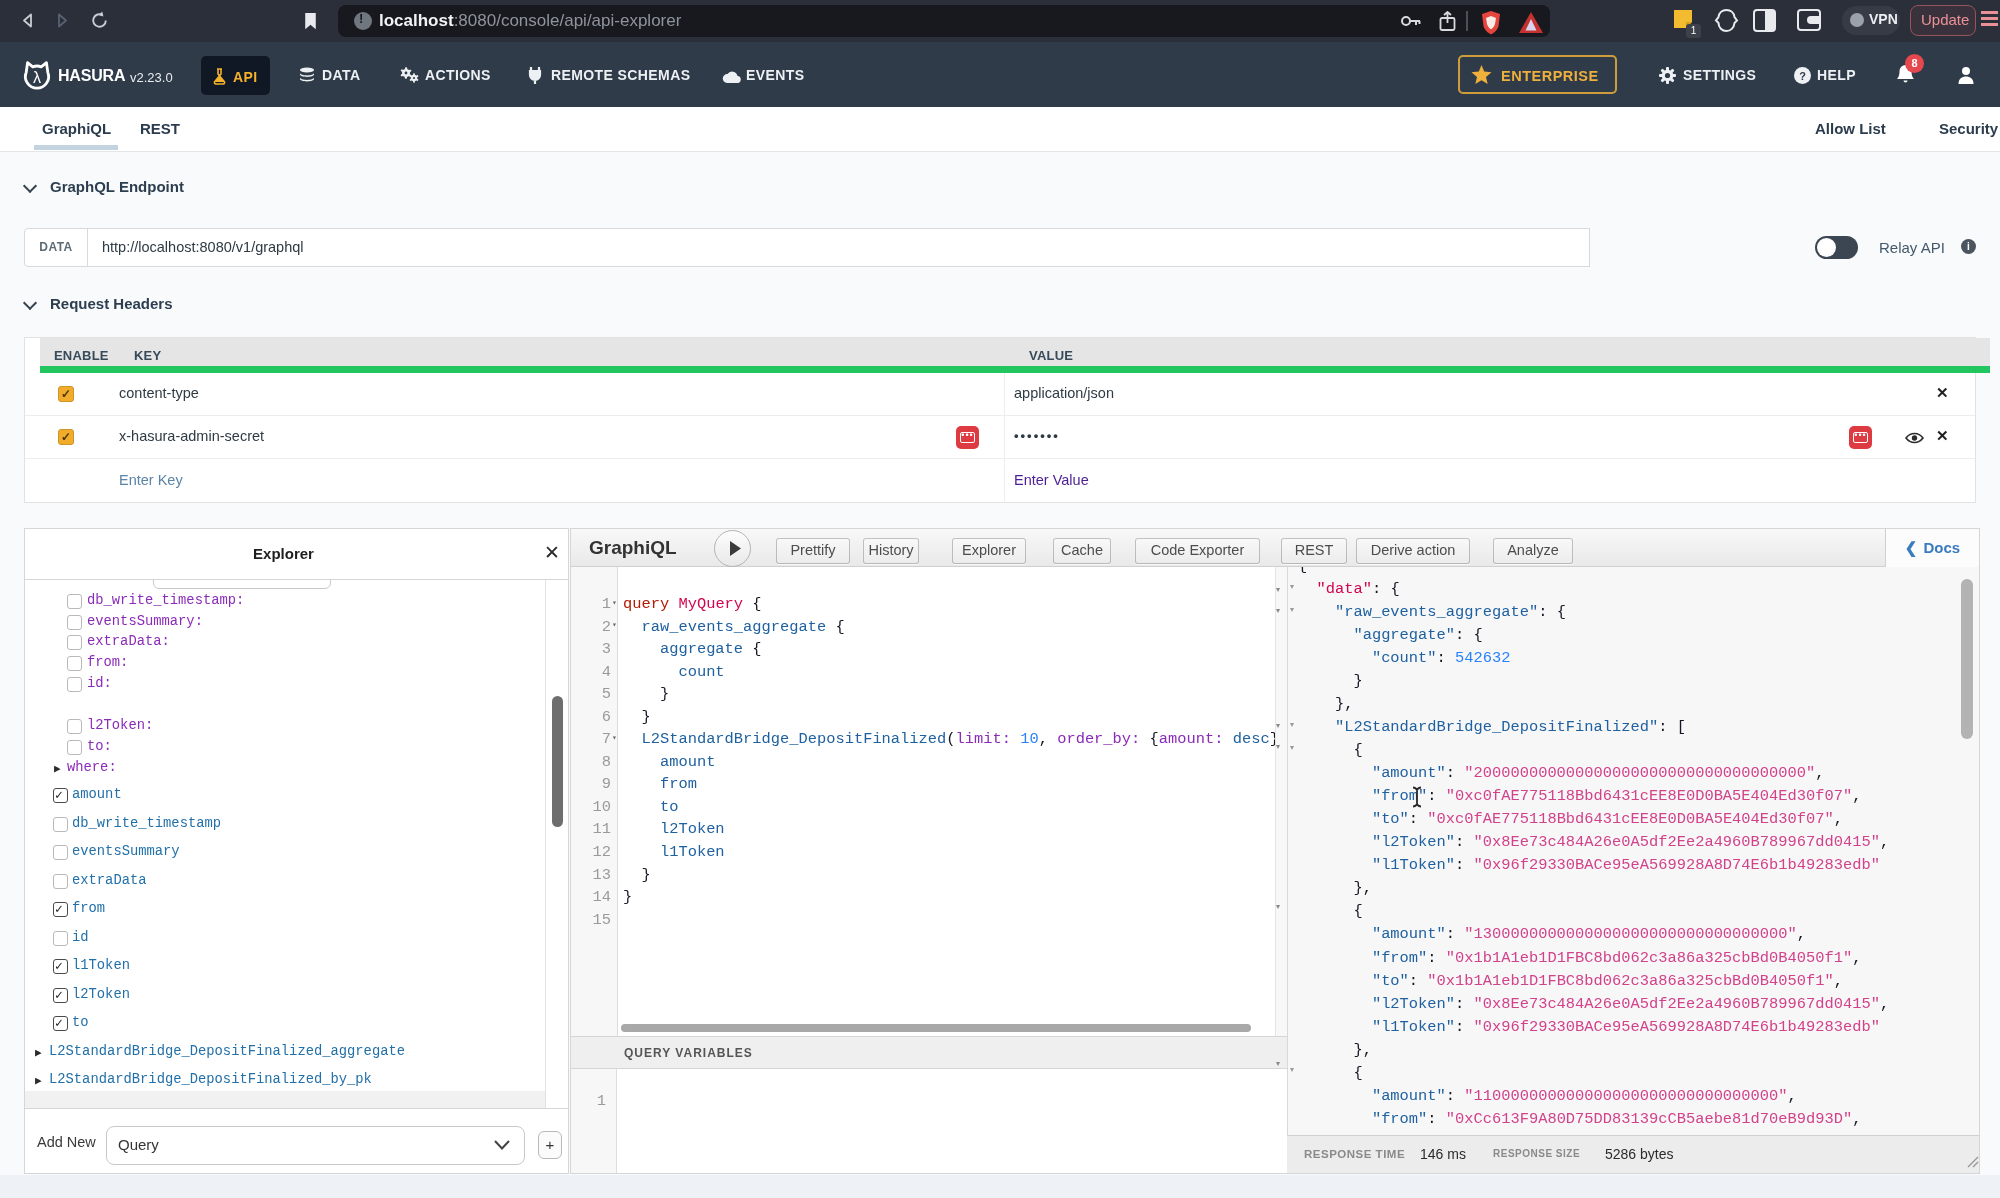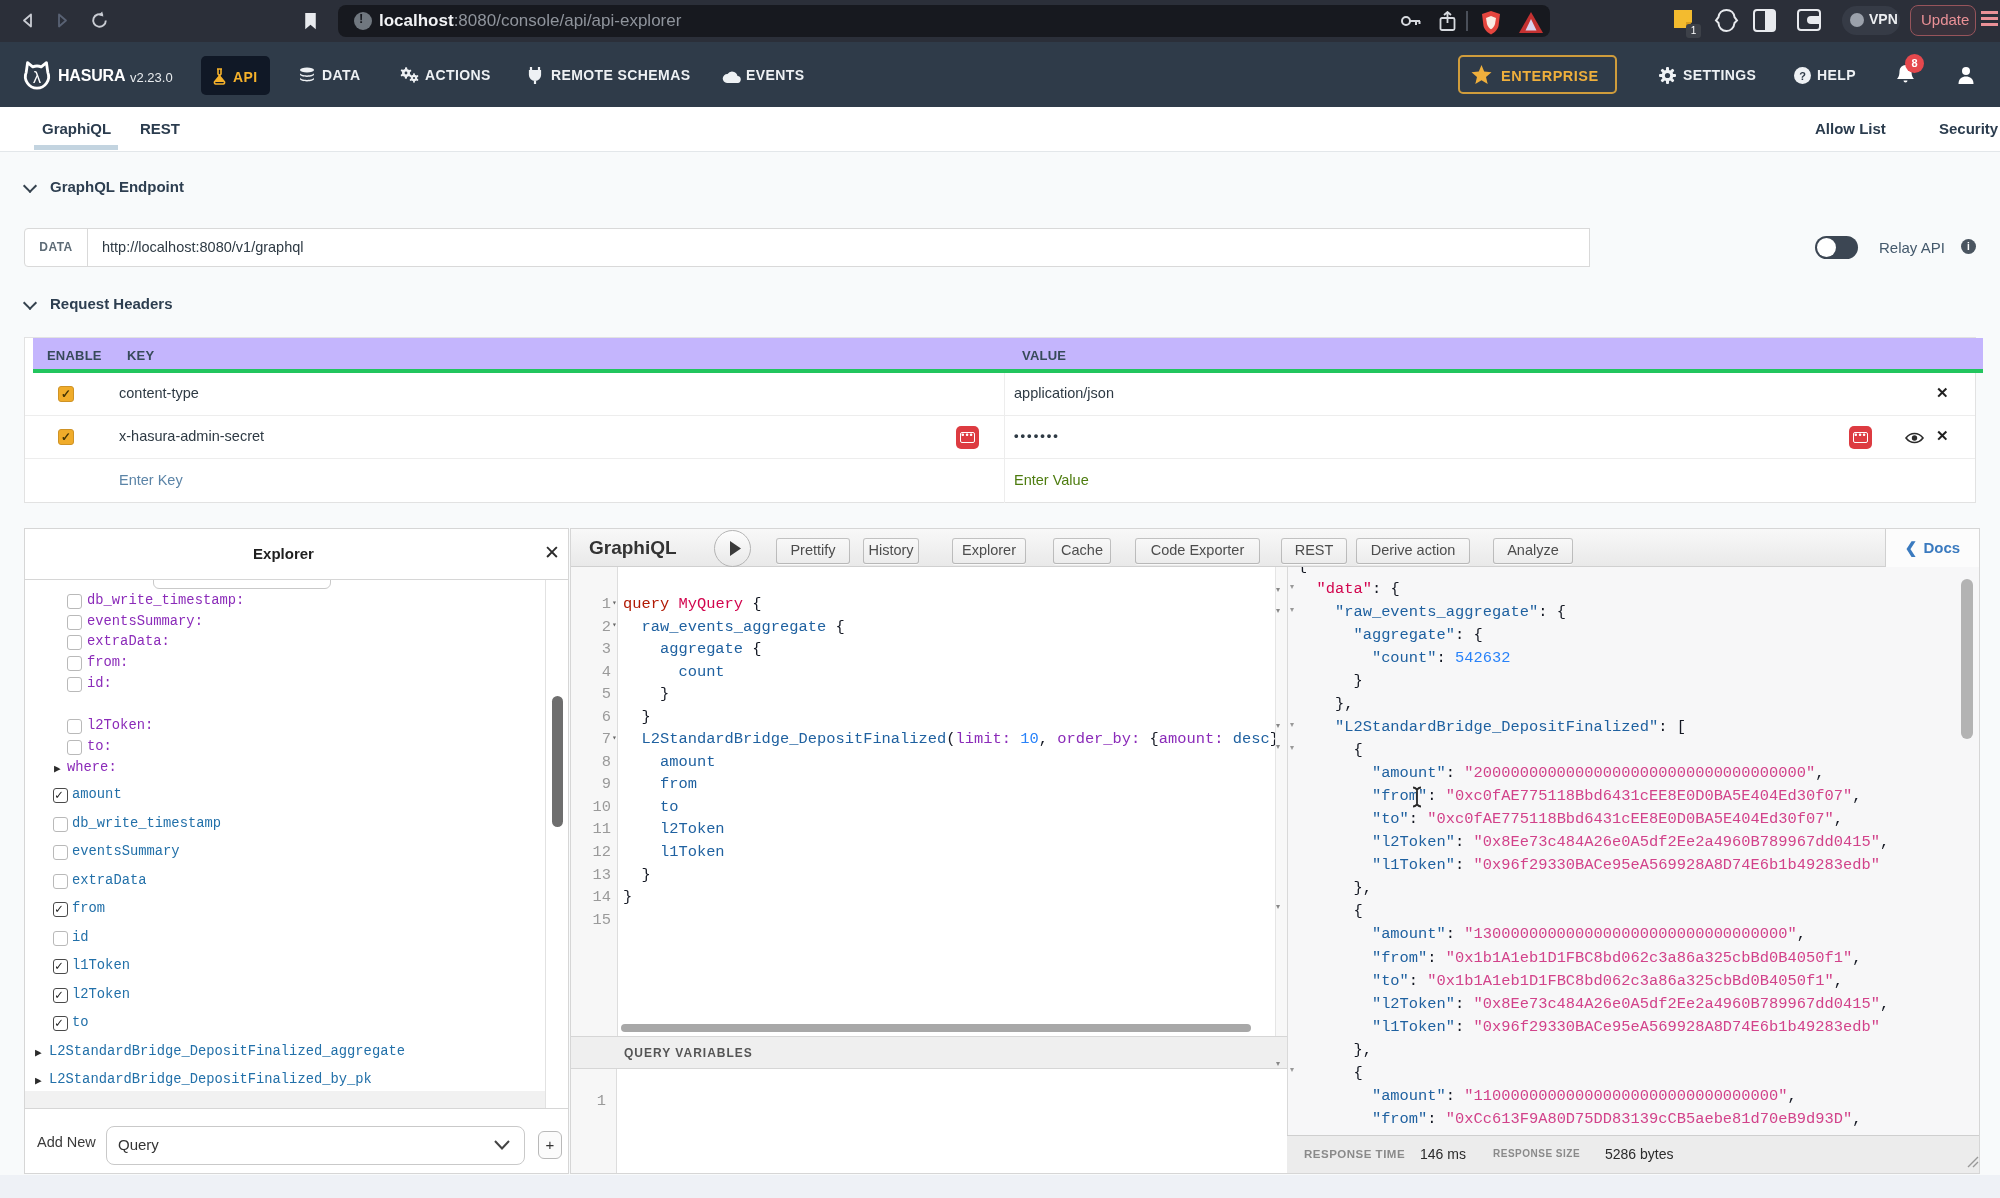--- a/index.html
+++ b/index.html
@@ -22,21 +22,21 @@
 .h2 { position:absolute; font-size:15px; font-weight:bold; color:#2d3e50; }
 .chev { position:absolute; width:10px; height:10px; }
 .chev:before { content:""; position:absolute; left:0; top:0; width:8px; height:8px; border-left:2px solid #35424e; border-bottom:2px solid #35424e; transform:rotate(-45deg); }
 
 #postbox { position:absolute; left:24px; top:228px; width:64px; height:39px; background:#fff; border:1px solid #d9d9d9; border-radius:4px 0 0 4px; line-height:37px; text-align:center; font-size:12px; font-weight:bold; color:#5d6b76; letter-spacing:0.5px; }
 #urlinput { position:absolute; left:87px; top:228px; width:1503px; height:39px; background:#fff; border:1px solid #d9d9d9; line-height:37px; padding-left:14px; font-size:14.5px; color:#2e3a44; }
 #toggle { position:absolute; left:1815px; top:236px; width:43px; height:23px; background:#3c4653; border-radius:12px; }
 #toggle .knob { position:absolute; left:2px; top:2px; width:19px; height:19px; background:#fff; border-radius:50%; }
 
 #htable { position:absolute; left:24px; top:337px; width:1952px; height:166px; background:#fff; border:1px solid #e2e2e2; }
-#thead { position:absolute; left:8px; top:0; width:100%; height:35px; background:#c4b5fd; border-bottom:4px solid #22c55e; }
+#thead { position:absolute; left:15px; top:0; width:100%; height:35px; background:#e5e5e5; border-bottom:7px solid #22c55e; }
 .th { position:absolute; top:10px; font-size:13px; font-weight:bold; color:#374a5a; letter-spacing:0.2px; }
 .trow { position:absolute; left:0; width:100%; border-bottom:1px solid #ededed; }
 .cbox { position:absolute; width:16px; height:16px; background:#f0ac2a; border:1px solid #cf9326; border-radius:3px; color:#463605; font-size:12px; font-weight:bold; text-align:center; line-height:15px; }
 .redic { position:absolute; width:23px; height:23px; background:#dd3b41; border-radius:5px; }
 .redic:before { content:""; position:absolute; left:4px; top:6px; right:4px; bottom:6px; border:1px solid #fff; border-radius:2px; }
 .redic:after { content:"\2022\2022\2022"; position:absolute; left:0; right:0; top:4px; text-align:center; color:#fff; font-size:9px; letter-spacing:1px; }
 .xic { position:absolute; font-size:15px; color:#1f1f1f; font-weight:bold; }
 .tkey { position:absolute; left:118px; font-size:14.5px; color:#2e3a44; }
 .tval { position:absolute; left:1013px; font-size:14.5px; color:#2e3a44; }
 
@@ -269,21 +269,21 @@
         <span class="redic" style="left:1824px;top:10px;"></span>
         <svg class="abs" style="left:1880px;top:15px" width="19" height="14" viewBox="0 0 19 14">
             <path d="M1 7 C5.5 1 13.5 1 18 7 C13.5 13 5.5 13 1 7 Z" fill="none" stroke="#2b2b2b" stroke-width="1.6"></path>
             <circle cx="9.5" cy="7" r="2.7" fill="#2b2b2b"></circle>
           </svg>
         <span class="xic" style="left:1911px;top:11px;">✕</span>
       </div>
       <div class="trow" style="top:121px;height:44px;border-bottom:none;">
         <span class="tkey" style="top:13px;left:94px;color:#5b84a7;">Enter Key</span>
         <span class="abs" style="left:979px;top:0;width:1px;height:44px;background:#ededed;"></span>
-        <span class="tval" style="top:13px;left:989px;color:#4d7c0f;">Enter Value</span>
+        <span class="tval" style="top:13px;left:989px;color:#4c1d95;">Enter Value</span>
       </div>
     </div>
     <div id="explorer">
 
       <div class="abs" style="left:128px;top:38px;width:178px;height:22px;background:#fff;border:1px solid #c9c9c9;border-radius:6px;z-index:1;"></div>
 
       <div class="abs" style="left:0;top:0;width:543px;height:51px;background:#fff;border-bottom:1px solid #d6d6d6;z-index:2;">
         <div style="width:100%;text-align:center;padding-right:26px;font-size:15px;font-weight:bold;color:#1f1f1f;line-height:50px;">Explorer</div>
         <span class="abs" style="left:519px;top:12px;font-size:19px;color:#2b2b2b;">✕</span>
       </div>

